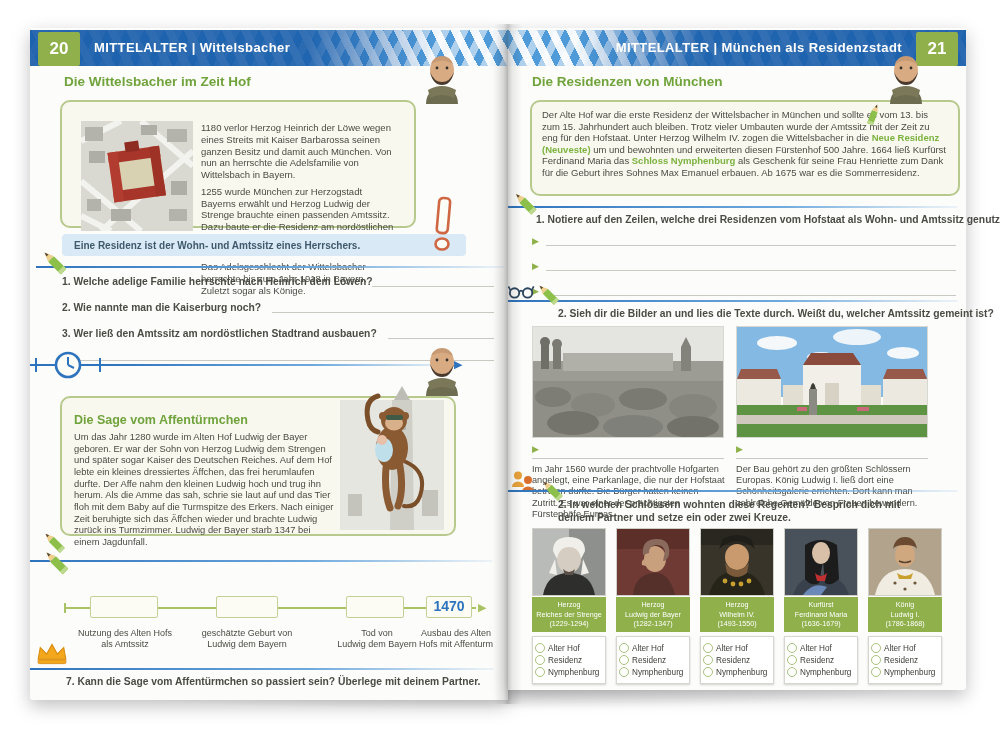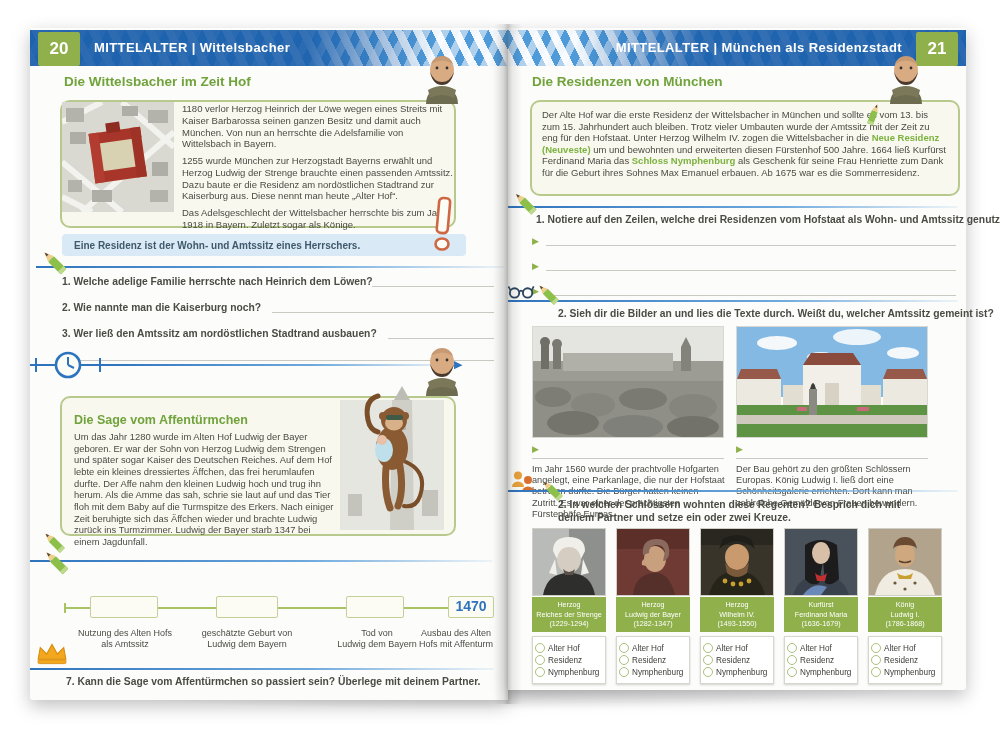--- a/index.html
+++ b/index.html
@@ -77,21 +77,21 @@
   <svg class="abs" style="left:388px;top:24px;z-index:6;" width="48" height="52" viewBox="0 0 48 52">
     <path d="M8 52 q0-15 16-15 q16 0 16 15 z" fill="#6d6b50"></path>
     <path d="M10 38 q14-8 28 0 l-2 8 q-12-6-24 0 z" fill="#7a7858"></path>
     <ellipse cx="24" cy="18" rx="12" ry="13" fill="#d8ab83"></ellipse>
     <path d="M12 20 q3 13 12 13 q9 0 12-13 q-4 10-12 10 q-8 0-12-10 z" fill="#4a3a2e"></path>
     <path d="M13 12 q11-7 22 0 q-3-8-11-8 q-8 0-11 8 z" fill="#c79a73"></path>
     <circle cx="19" cy="16" r="1.4" fill="#33302c"></circle>
       <circle cx="29" cy="16" r="1.4" fill="#33302c"></circle>
   </svg>
 
-  <div class="gbox" style="left:30px;top:72px;width:396px;height:128px;padding:0;">
+  <div class="gbox" style="left:30px;top:72px;width:356px;height:128px;padding:19px;">
     <div style="display:flex;gap:8px;">
       <svg width="112" height="110" viewBox="0 0 112 110">
         <rect width="112" height="110" fill="#d9d9d2"></rect>
         <path d="M0 20 L40 0 M0 60 L60 110 M20 110 L112 30 M60 0 L112 45 M0 95 L30 110" stroke="#f2f2ee" stroke-width="6" fill="none"></path>
         <rect x="4" y="6" width="18" height="14" fill="#b3b3ab"></rect>
           <rect x="8" y="30" width="16" height="12" fill="#aeaea6"></rect>
         <rect x="86" y="8" width="20" height="13" fill="#b3b3ab"></rect>
           <rect x="90" y="60" width="16" height="14" fill="#aeaea6"></rect>
         <rect x="6" y="78" width="14" height="12" fill="#b3b3ab"></rect>
           <rect x="88" y="88" width="18" height="12" fill="#b3b3ab"></rect>
@@ -204,21 +204,21 @@
         <polygon points="15.5,24.8 18.5,24.8 17,29" fill="#5a4632"></polygon>
       </g>
   </svg>
 
   <div class="tl-tick" style="left:34px;top:575px;"></div>
   <div class="tl-line" style="left:34px;top:579px;width:412px;"></div>
   <span class="tl-arrow" style="left:448px;top:573px;">▶</span>
   <div class="tl-box" style="left:60px;top:568px;width:68px;"></div>
   <div class="tl-box" style="left:186px;top:568px;width:62px;"></div>
   <div class="tl-box" style="left:316px;top:568px;width:58px;"></div>
-  <div class="tl-box" style="left:418px;top:568px;width:46px;">1470</div>
+  <div class="tl-box" style="left:396px;top:568px;width:46px;">1470</div>
   <div class="tl-label" style="left:20px;top:600px;width:150px;">
     <span style="display:block;">Nutzung des Alten Hofs</span>
     <span style="display:block;">als Amtssitz</span>
   </div>
   <div class="tl-label" style="left:142px;top:600px;width:150px;">
     <span style="display:block;">geschätzte Geburt von</span>
     <span style="display:block;">Ludwig dem Bayern</span>
   </div>
   <div class="tl-label" style="left:272px;top:600px;width:150px;">
     <span style="display:block;">Tod von</span>

